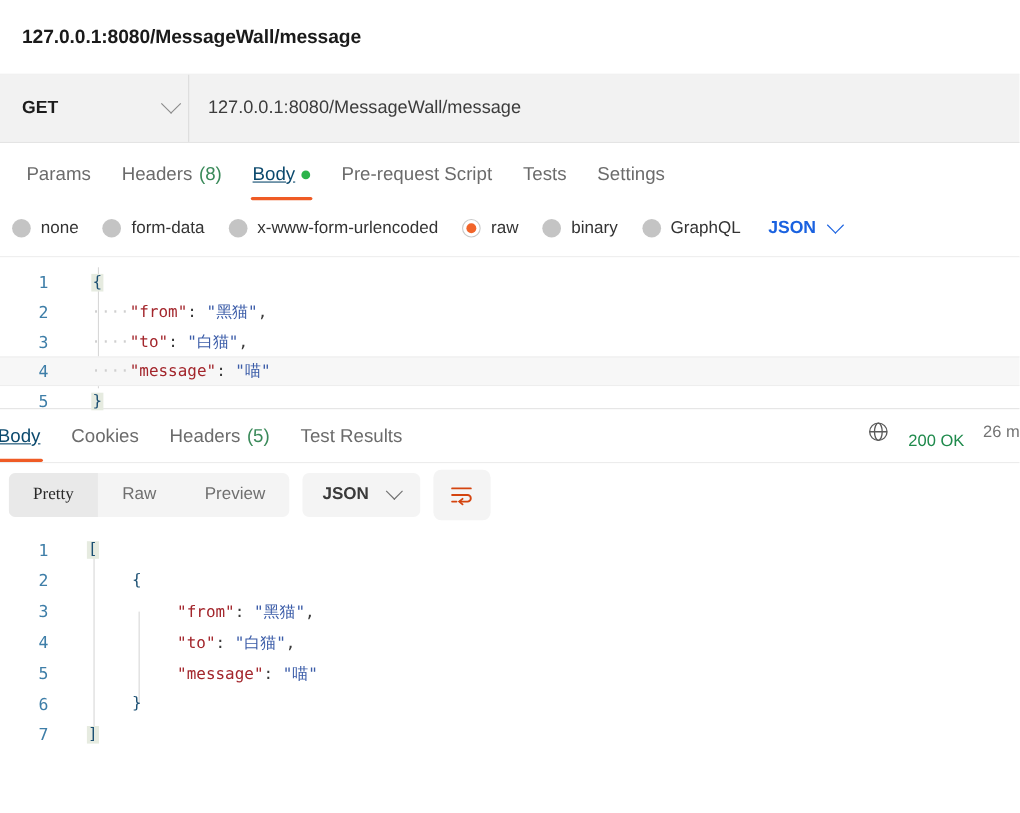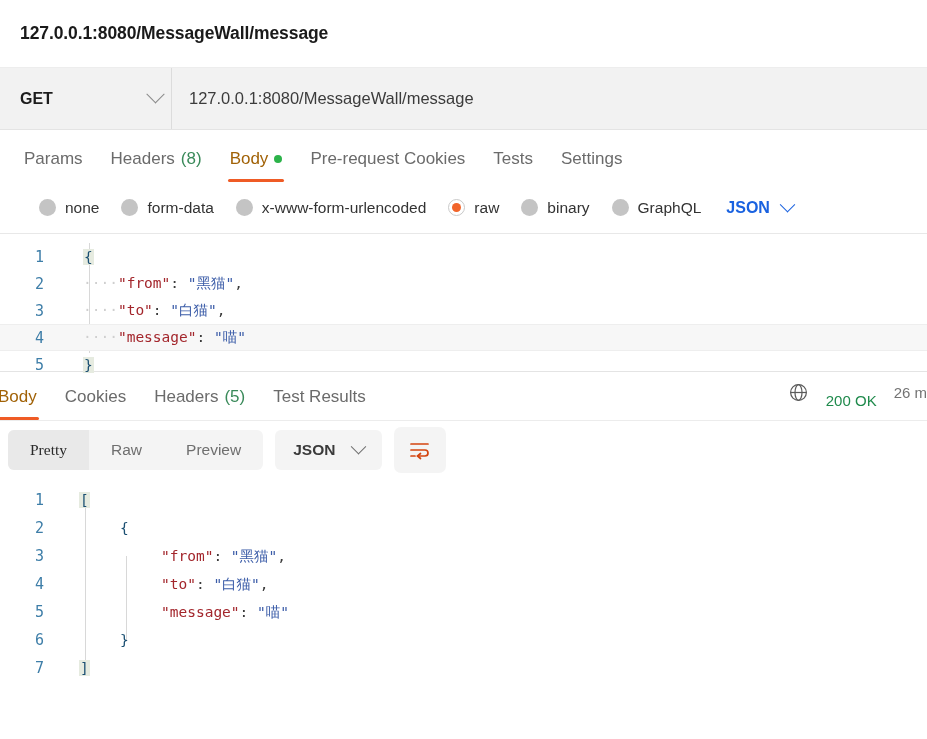--- a/index.html
+++ b/index.html
@@ -65,37 +65,37 @@
   }
   .tab {
     position: relative;
     padding: 0 14px 13px 14px;
     font-size: 17px;
     color: #6b6b6b;
     cursor: pointer;
     display: flex; align-items: center; gap: 6px;
     white-space: nowrap;
   }
-  .tab.active { color: #a16207; }
+  .tab.active { color: #0c4a6e; text-decoration: underline; }
   .tab.active::after {
     content: ""; position: absolute;
     left: 12px; right: 12px; bottom: 0;
     height: 3px; background: #ef5b25; border-radius: 2px;
   }
   .count { color: #3a8a5a; }
   .dot-green {
     width: 8px; height: 8px; border-radius: 50%;
     background: #2cb34a; display: inline-block;
   }
 
   
   .radio-row {
     height: 52px;
     display: flex; align-items: center;
-    padding-left: 28px;
+    padding-left: 0;
     background: #fff;
     border-bottom: 1px solid #e8e8e8;
   }
   .radio-item {
     display: flex; align-items: center; gap: 9px;
     padding: 0 11px;
     font-size: 15.5px; color: #333;
     cursor: pointer; white-space: nowrap;
   }
   .radio-circle {
@@ -245,21 +245,21 @@
     </div>
     <div class="tab">
       <span>Headers</span>
       <span class="count">(8)</span>
     </div>
     <div class="tab active">
       <span>Body</span>
       <span class="dot-green"></span>
     </div>
     <div class="tab">
-      <span>Pre-request Cookies</span>
+      <span>Pre-request Script</span>
     </div>
     <div class="tab">
       <span>Tests</span>
     </div>
     <div class="tab">
       <span>Settings</span>
     </div>
   </div>
 
 <div class="radio-row">

